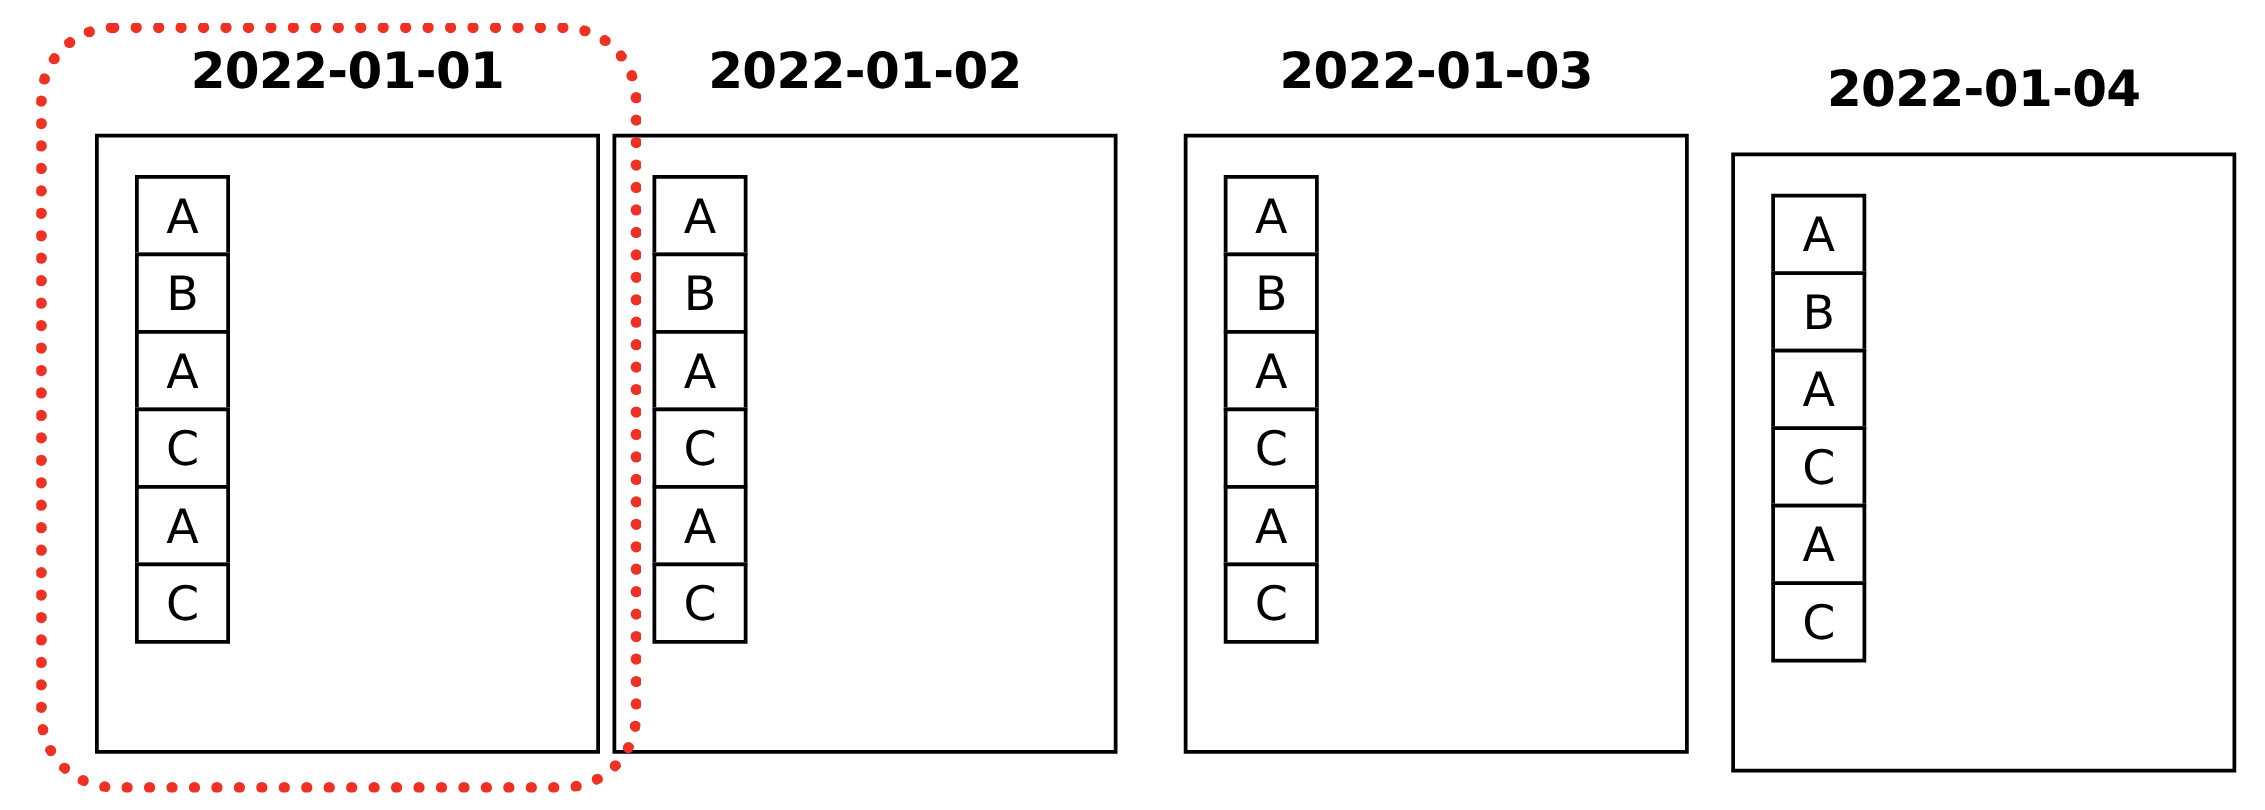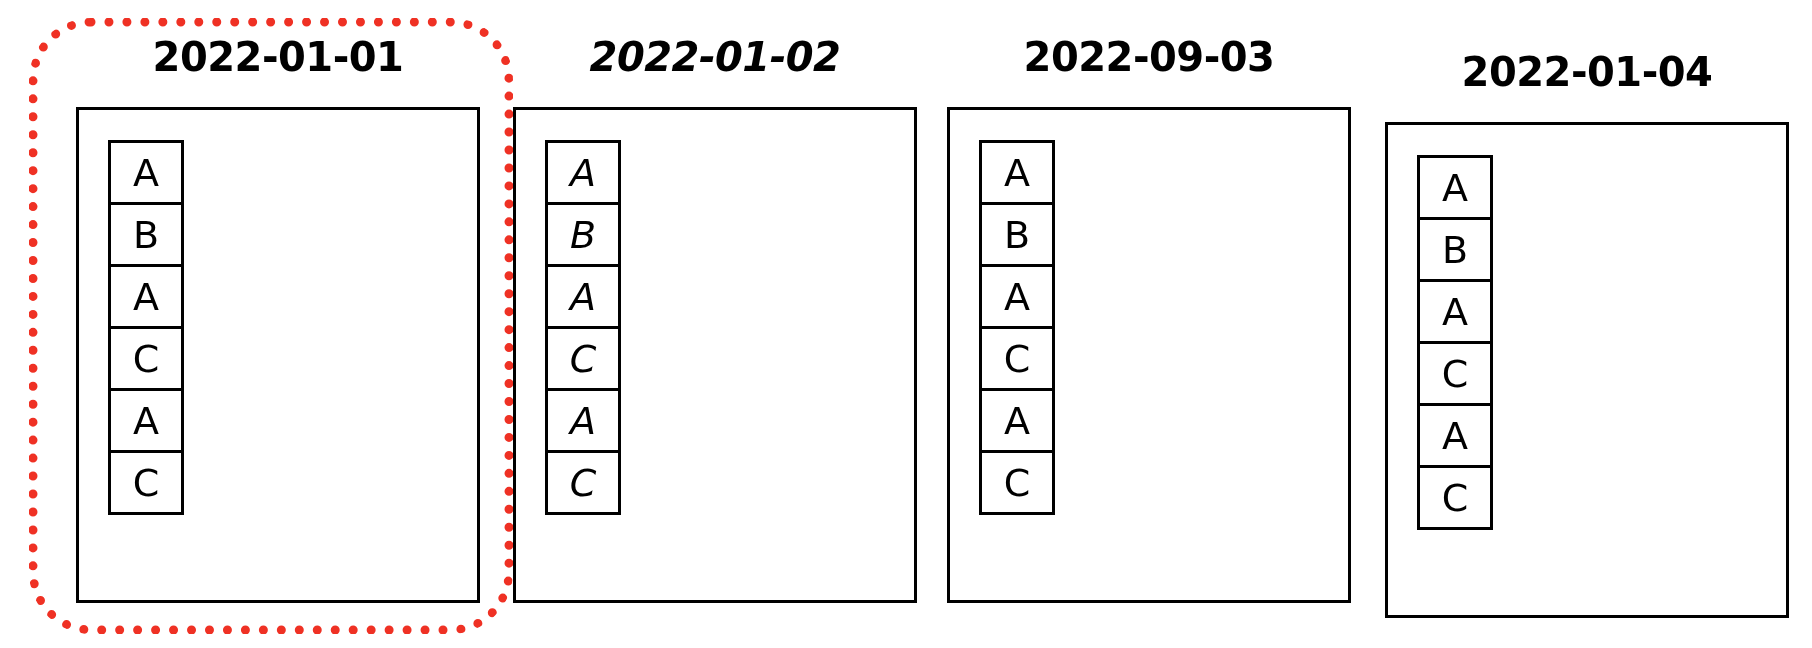--- a/index.html
+++ b/index.html
@@ -107,35 +107,35 @@
           <div class="cell-stack">
             <div class="cell" style="border-color: rgb(0, 0, 0); color: rgb(0, 0, 0);">A</div>
             <div class="cell" style="border-color: rgb(0, 0, 0); color: rgb(0, 0, 0);">B</div>
             <div class="cell" style="border-color: rgb(0, 0, 0); color: rgb(0, 0, 0);">A</div>
             <div class="cell" style="border-color: rgb(0, 0, 0); color: rgb(0, 0, 0);">C</div>
             <div class="cell" style="border-color: rgb(0, 0, 0); color: rgb(0, 0, 0);">A</div>
             <div class="cell" style="border-color: rgb(0, 0, 0); color: rgb(0, 0, 0);">C</div>
           </div>
         </div>
       </div>
-      <div class="panel" style="left: 513px; font-style: italic;">
+      <div class="panel" style="left: 490px;">
         <div class="panel-title">2022-01-02</div>
         <div class="panel-frame" style="border-color: rgb(0, 0, 0);">
           <div class="cell-stack">
             <div class="cell" style="border-color: rgb(0, 0, 0); color: rgb(0, 0, 0);">A</div>
             <div class="cell" style="border-color: rgb(0, 0, 0); color: rgb(0, 0, 0);">B</div>
             <div class="cell" style="border-color: rgb(0, 0, 0); color: rgb(0, 0, 0);">A</div>
             <div class="cell" style="border-color: rgb(0, 0, 0); color: rgb(0, 0, 0);">C</div>
             <div class="cell" style="border-color: rgb(0, 0, 0); color: rgb(0, 0, 0);">A</div>
             <div class="cell" style="border-color: rgb(0, 0, 0); color: rgb(0, 0, 0);">C</div>
           </div>
         </div>
       </div>
       <div class="panel" style="left: 947px;">
-        <div class="panel-title">2022-09-03</div>
+        <div class="panel-title">2022-01-03</div>
         <div class="panel-frame" style="border-color: rgb(0, 0, 0);">
           <div class="cell-stack">
             <div class="cell" style="border-color: rgb(0, 0, 0); color: rgb(0, 0, 0);">A</div>
             <div class="cell" style="border-color: rgb(0, 0, 0); color: rgb(0, 0, 0);">B</div>
             <div class="cell" style="border-color: rgb(0, 0, 0); color: rgb(0, 0, 0);">A</div>
             <div class="cell" style="border-color: rgb(0, 0, 0); color: rgb(0, 0, 0);">C</div>
             <div class="cell" style="border-color: rgb(0, 0, 0); color: rgb(0, 0, 0);">A</div>
             <div class="cell" style="border-color: rgb(0, 0, 0); color: rgb(0, 0, 0);">C</div>
           </div>
         </div>

